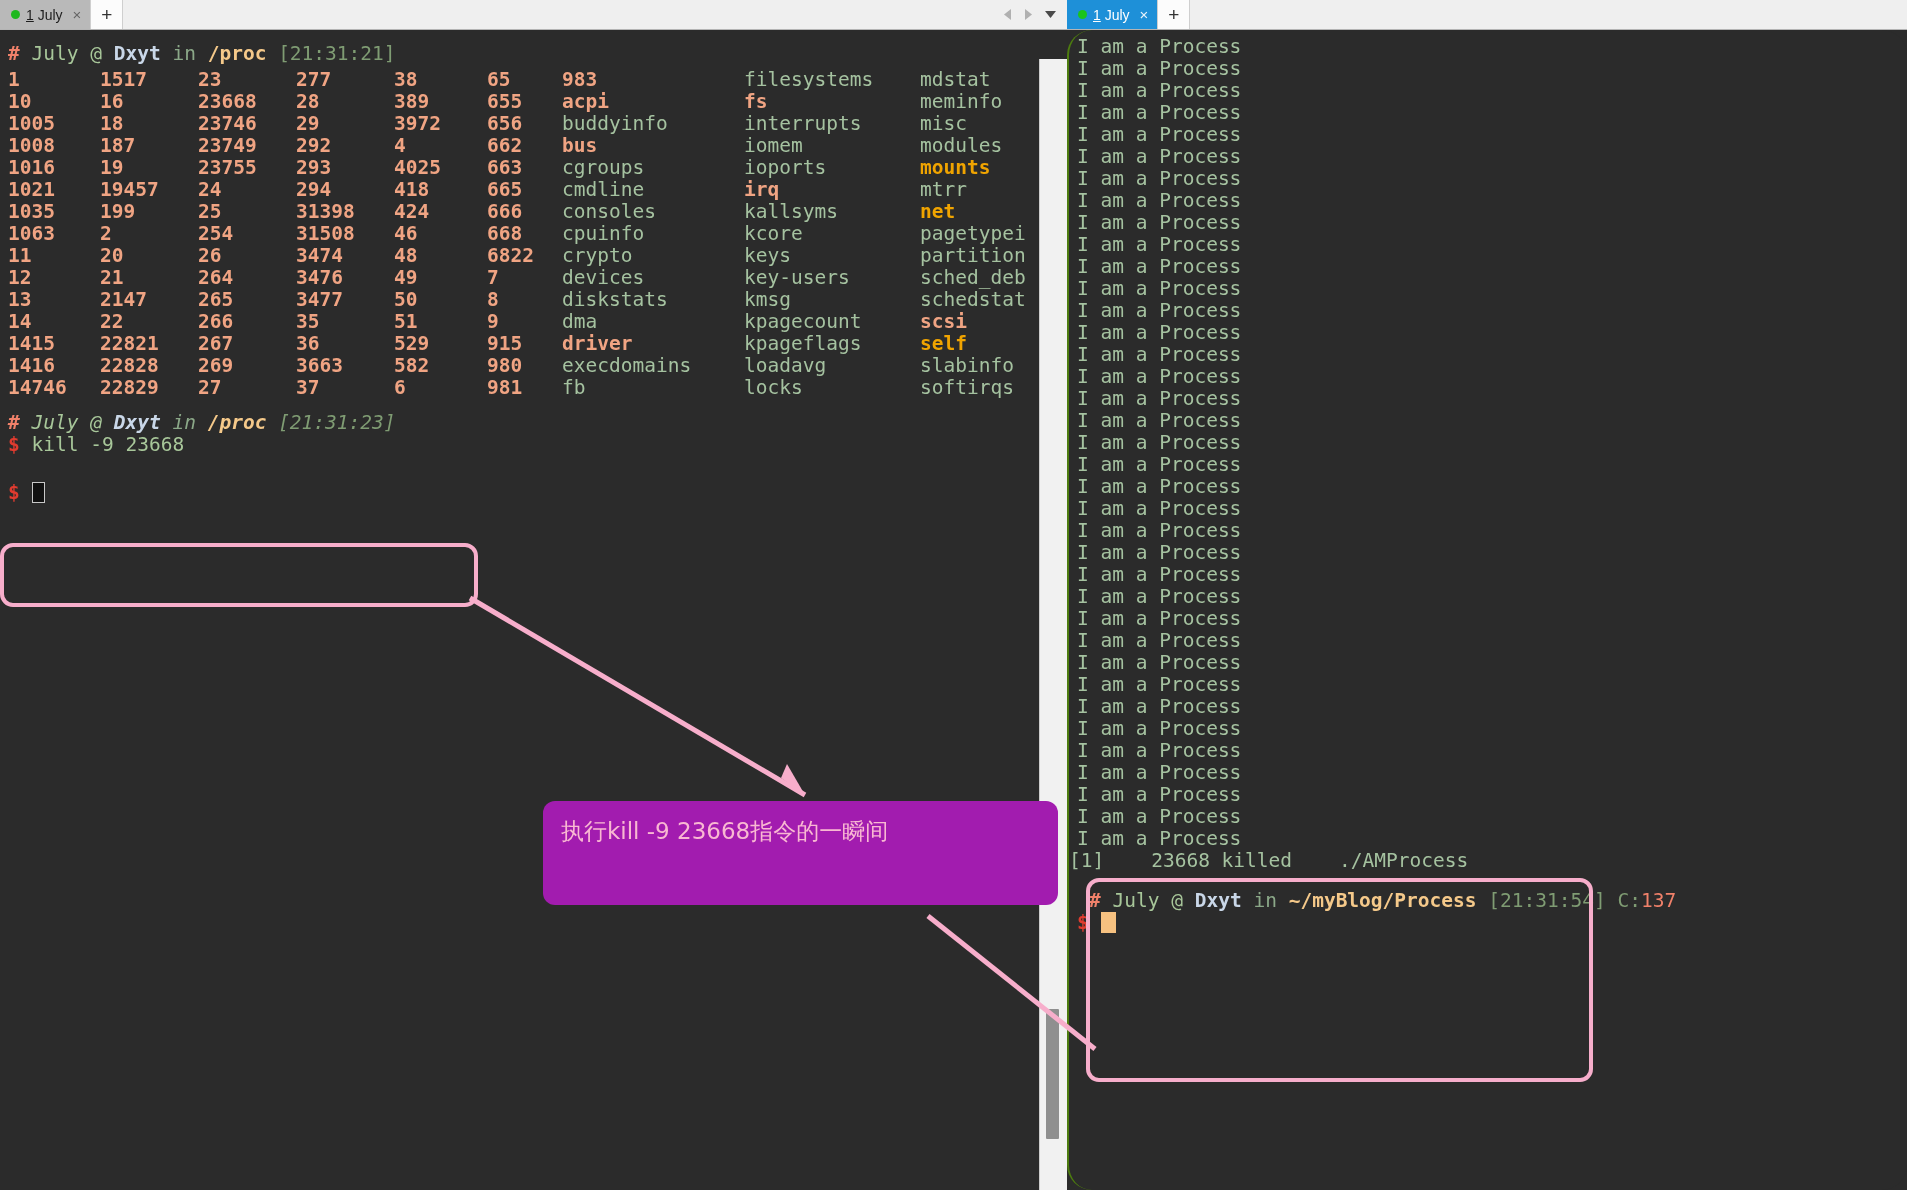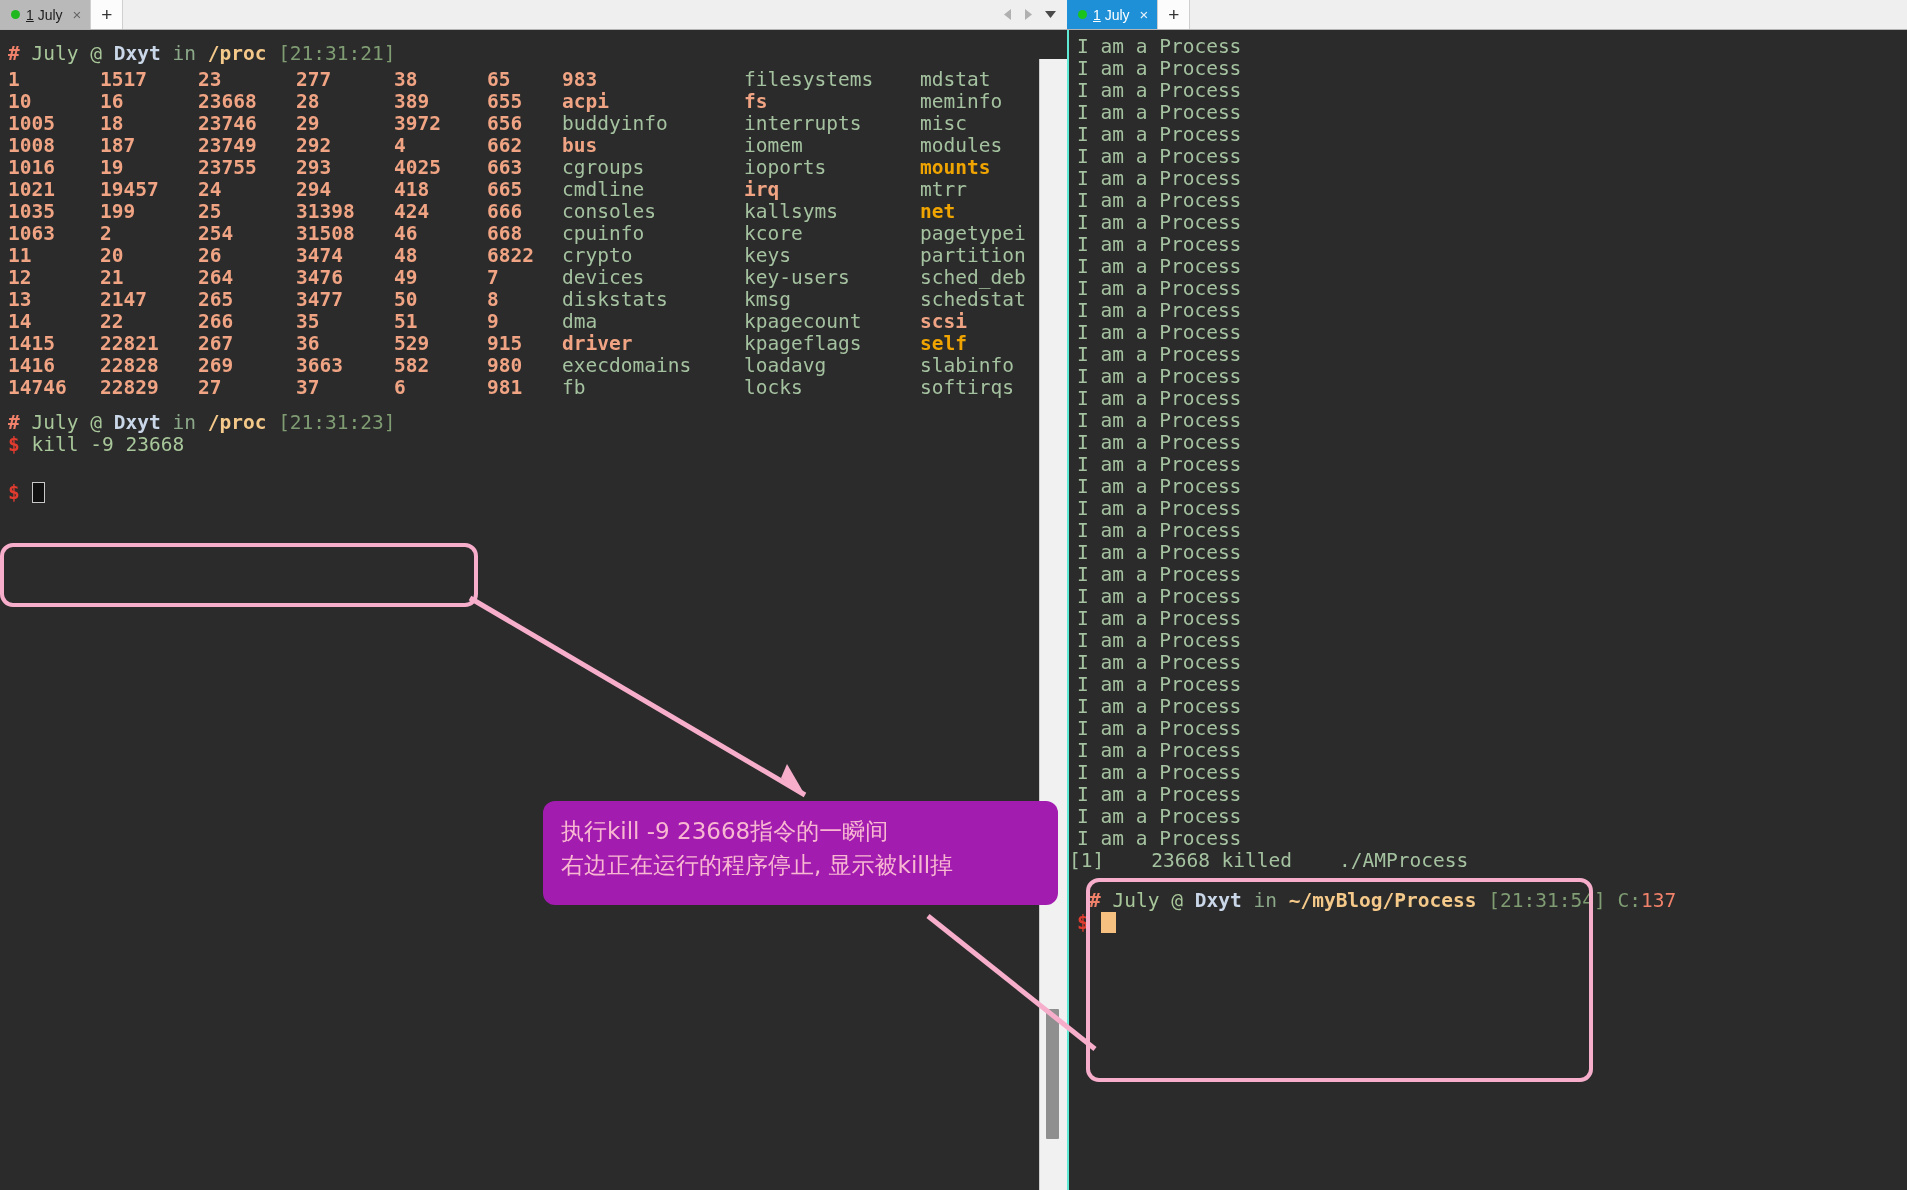--- a/index.html
+++ b/index.html
@@ -31,21 +31,21 @@
   .newtab{width:31px;display:flex;align-items:center;justify-content:center;
           background:#fcfcfc;border-left:1px solid #cfcfcf;border-right:1px solid #cfcfcf;
           font-size:19px;color:#333;font-family:"Liberation Sans",sans-serif;}
   .tabfill{flex:1;background:#efefef;}
   .tabtools{display:flex;align-items:center;gap:10px;padding-right:10px;background:#efefef;}
   .tabtools svg{display:block;}
 
   
   .term{flex:1;background:#2b2b2b;position:relative;overflow:hidden;
         font-size:19.5px;line-height:22px;letter-spacing:0;}
-  .pane-right .term{border-left:2px solid #5eead4;}
+  .pane-right .term{border-left:2px solid #4d7c0f;border-radius:25px;}
   .termpad{padding:13px 0 0 0;position:relative;}
 
   .row{white-space:pre;height:22px;}
   .c-prompt-hash{color:#f0816a;font-weight:bold;}
   .c-dollar{color:#e03b2f;font-weight:bold;}
   .c-user{color:#a8c79a;}
   .c-at{color:#a8c79a;}
   .c-host{color:#c9d7e8;font-weight:bold;}
   .c-in{color:#8ba888;}
   .c-path{color:#f5c98a;font-weight:bold;}
@@ -123,21 +123,21 @@
             <div class="lscol" style="left: 100px;"><div class="c-dir">1517</div><div class="c-dir">16</div><div class="c-dir">18</div><div class="c-dir">187</div><div class="c-dir">19</div><div class="c-dir">19457</div><div class="c-dir">199</div><div class="c-dir">2</div><div class="c-dir">20</div><div class="c-dir">21</div><div class="c-dir">2147</div><div class="c-dir">22</div><div class="c-dir">22821</div><div class="c-dir">22828</div><div class="c-dir">22829</div></div>
             <div class="lscol" style="left: 198px;"><div class="c-dir">23</div><div class="c-dir">23668</div><div class="c-dir">23746</div><div class="c-dir">23749</div><div class="c-dir">23755</div><div class="c-dir">24</div><div class="c-dir">25</div><div class="c-dir">254</div><div class="c-dir">26</div><div class="c-dir">264</div><div class="c-dir">265</div><div class="c-dir">266</div><div class="c-dir">267</div><div class="c-dir">269</div><div class="c-dir">27</div></div>
             <div class="lscol" style="left: 296px;"><div class="c-dir">277</div><div class="c-dir">28</div><div class="c-dir">29</div><div class="c-dir">292</div><div class="c-dir">293</div><div class="c-dir">294</div><div class="c-dir">31398</div><div class="c-dir">31508</div><div class="c-dir">3474</div><div class="c-dir">3476</div><div class="c-dir">3477</div><div class="c-dir">35</div><div class="c-dir">36</div><div class="c-dir">3663</div><div class="c-dir">37</div></div>
             <div class="lscol" style="left: 394px;"><div class="c-dir">38</div><div class="c-dir">389</div><div class="c-dir">3972</div><div class="c-dir">4</div><div class="c-dir">4025</div><div class="c-dir">418</div><div class="c-dir">424</div><div class="c-dir">46</div><div class="c-dir">48</div><div class="c-dir">49</div><div class="c-dir">50</div><div class="c-dir">51</div><div class="c-dir">529</div><div class="c-dir">582</div><div class="c-dir">6</div></div>
             <div class="lscol" style="left: 487px;"><div class="c-dir">65</div><div class="c-dir">655</div><div class="c-dir">656</div><div class="c-dir">662</div><div class="c-dir">663</div><div class="c-dir">665</div><div class="c-dir">666</div><div class="c-dir">668</div><div class="c-dir">6822</div><div class="c-dir">7</div><div class="c-dir">8</div><div class="c-dir">9</div><div class="c-dir">915</div><div class="c-dir">980</div><div class="c-dir">981</div></div>
             <div class="lscol" style="left: 562px;"><div class="c-dir">983</div><div class="c-dir">acpi</div><div class="c-file">buddyinfo</div><div class="c-dir">bus</div><div class="c-file">cgroups</div><div class="c-file">cmdline</div><div class="c-file">consoles</div><div class="c-file">cpuinfo</div><div class="c-file">crypto</div><div class="c-file">devices</div><div class="c-file">diskstats</div><div class="c-file">dma</div><div class="c-dir">driver</div><div class="c-file">execdomains</div><div class="c-file">fb</div></div>
             <div class="lscol" style="left: 744px;"><div class="c-file">filesystems</div><div class="c-dir">fs</div><div class="c-file">interrupts</div><div class="c-file">iomem</div><div class="c-file">ioports</div><div class="c-dir">irq</div><div class="c-file">kallsyms</div><div class="c-file">kcore</div><div class="c-file">keys</div><div class="c-file">key-users</div><div class="c-file">kmsg</div><div class="c-file">kpagecount</div><div class="c-file">kpageflags</div><div class="c-file">loadavg</div><div class="c-file">locks</div></div>
             <div class="lscol" style="left: 920px;"><div class="c-file">mdstat</div><div class="c-file">meminfo</div><div class="c-file">misc</div><div class="c-file">modules</div><div class="c-link">mounts</div><div class="c-file">mtrr</div><div class="c-link">net</div><div class="c-file">pagetypei</div><div class="c-file">partition</div><div class="c-file">sched_deb</div><div class="c-file">schedstat</div><div class="c-dir">scsi</div><div class="c-link">self</div><div class="c-file">slabinfo</div><div class="c-file">softirqs</div></div>
           </div>
 
-        <div class="row" style="padding-left:8px;margin-top:8px;"><span class="c-prompt-hash">#</span> <span class="c-user">July</span> <span class="c-at">@</span> <span class="c-host">Dxyt</span> <span class="c-in">in</span> <span class="c-path">/proc</span> <span class="c-time">[21:31:23]</span></div>
+        <div class="row" style="padding-left:8px;margin-top:8px;font-style:italic;"><span class="c-prompt-hash">#</span> <span class="c-user">July</span> <span class="c-at">@</span> <span class="c-host">Dxyt</span> <span class="c-in">in</span> <span class="c-path">/proc</span> <span class="c-time">[21:31:23]</span></div>
 
         <div class="row" style="padding-left:8px;"><span class="c-dollar">$</span> <span class="c-cmd">kill -9 23668</span></div>
 
         <div class="row" style="height:26px;">&nbsp;</div>
 
 
         <div class="row" style="padding-left:8px;"><span class="c-dollar">$</span> <span class="cursor-block"></span></div>
 
       </div>
 
@@ -216,14 +216,13 @@
   <polygon points="805,795 781,778 787,764" fill="#f7aecb"></polygon>
   <line x1="928" y1="916" x2="1095" y2="1049" stroke="#f7aecb" stroke-width="5"></line>
 </svg>
 
 <div class="box-hl" style="left:0px;top:543px;width:478px;height:64px;"></div>
 
 <div class="box-hl" style="left:1086px;top:878px;width:507px;height:204px;"></div>
 
 <div class="tip" style="left:543px;top:801px;width:515px;height:104px;">
   <div>执行kill -9 23668指令的一瞬间</div>
-  <div>右边正在运行的程序停止, 显示被kill掉</div>
 </div>
 
 </body></html>

